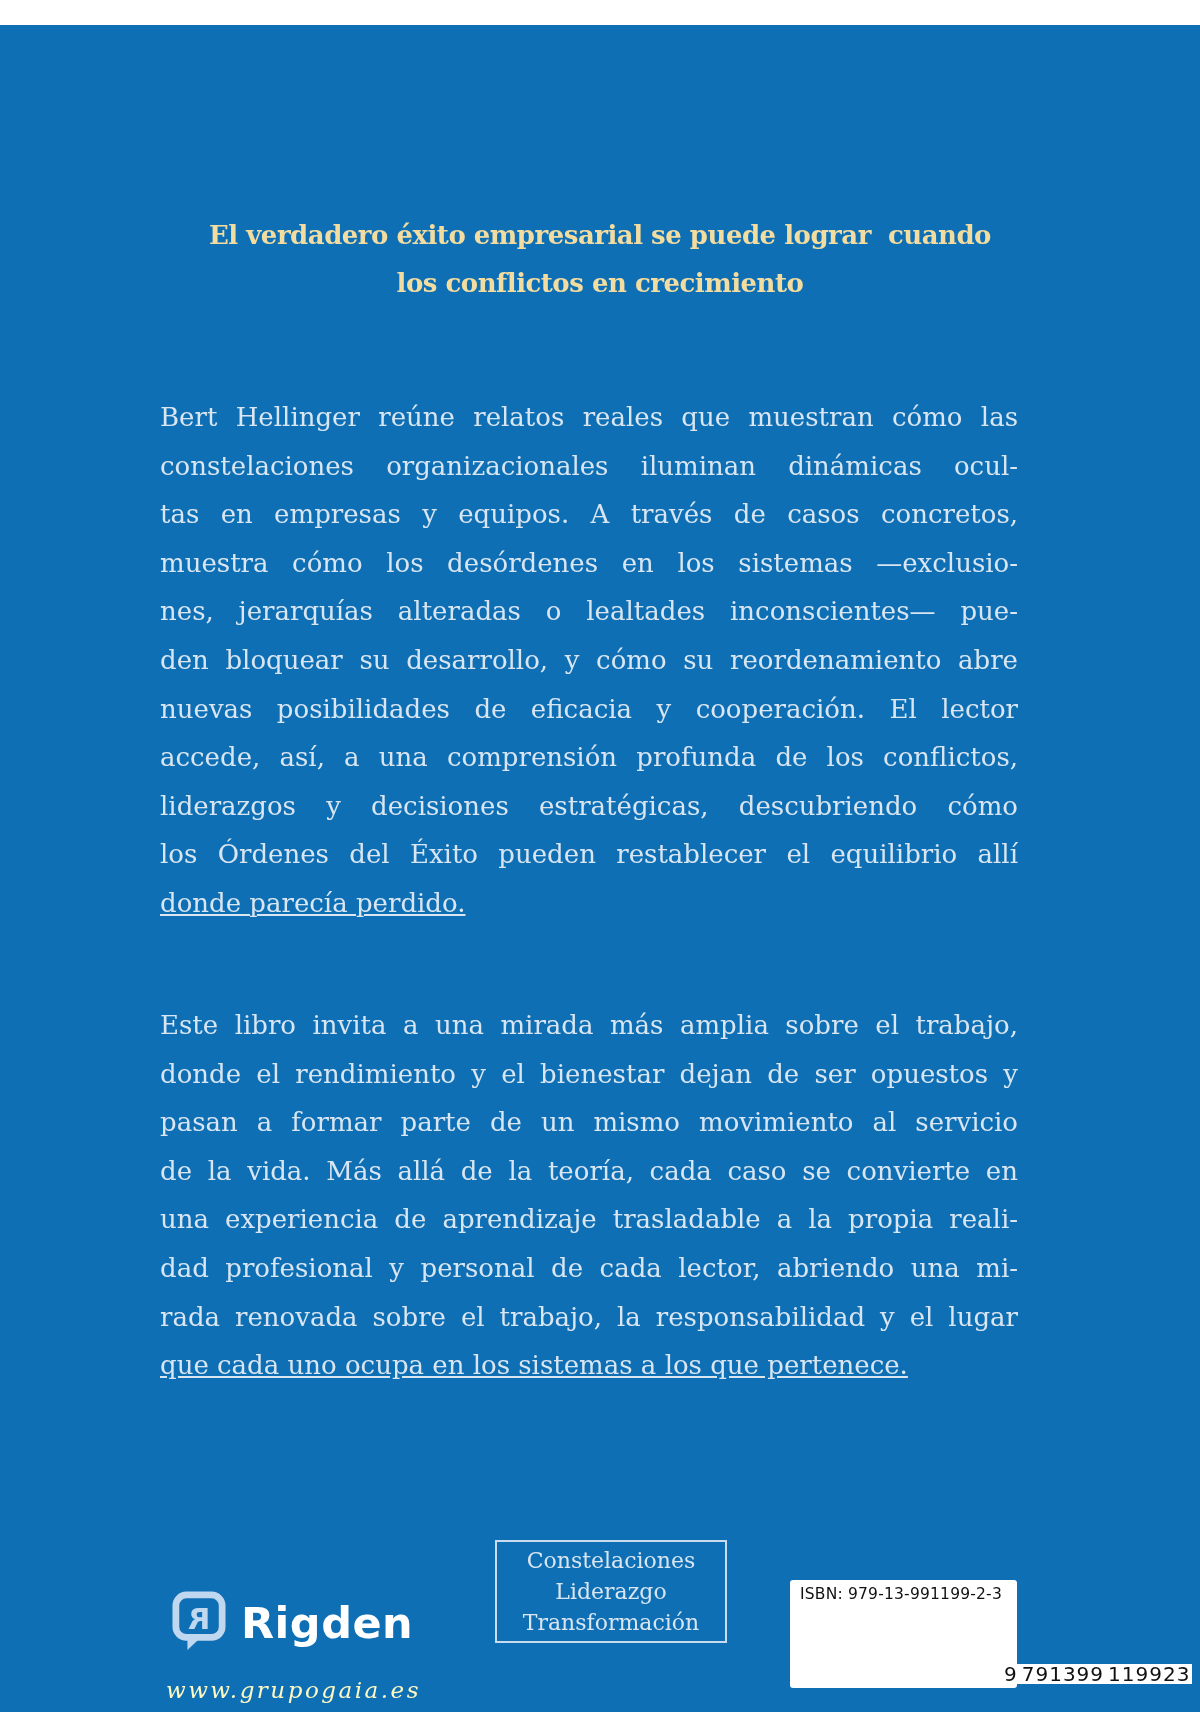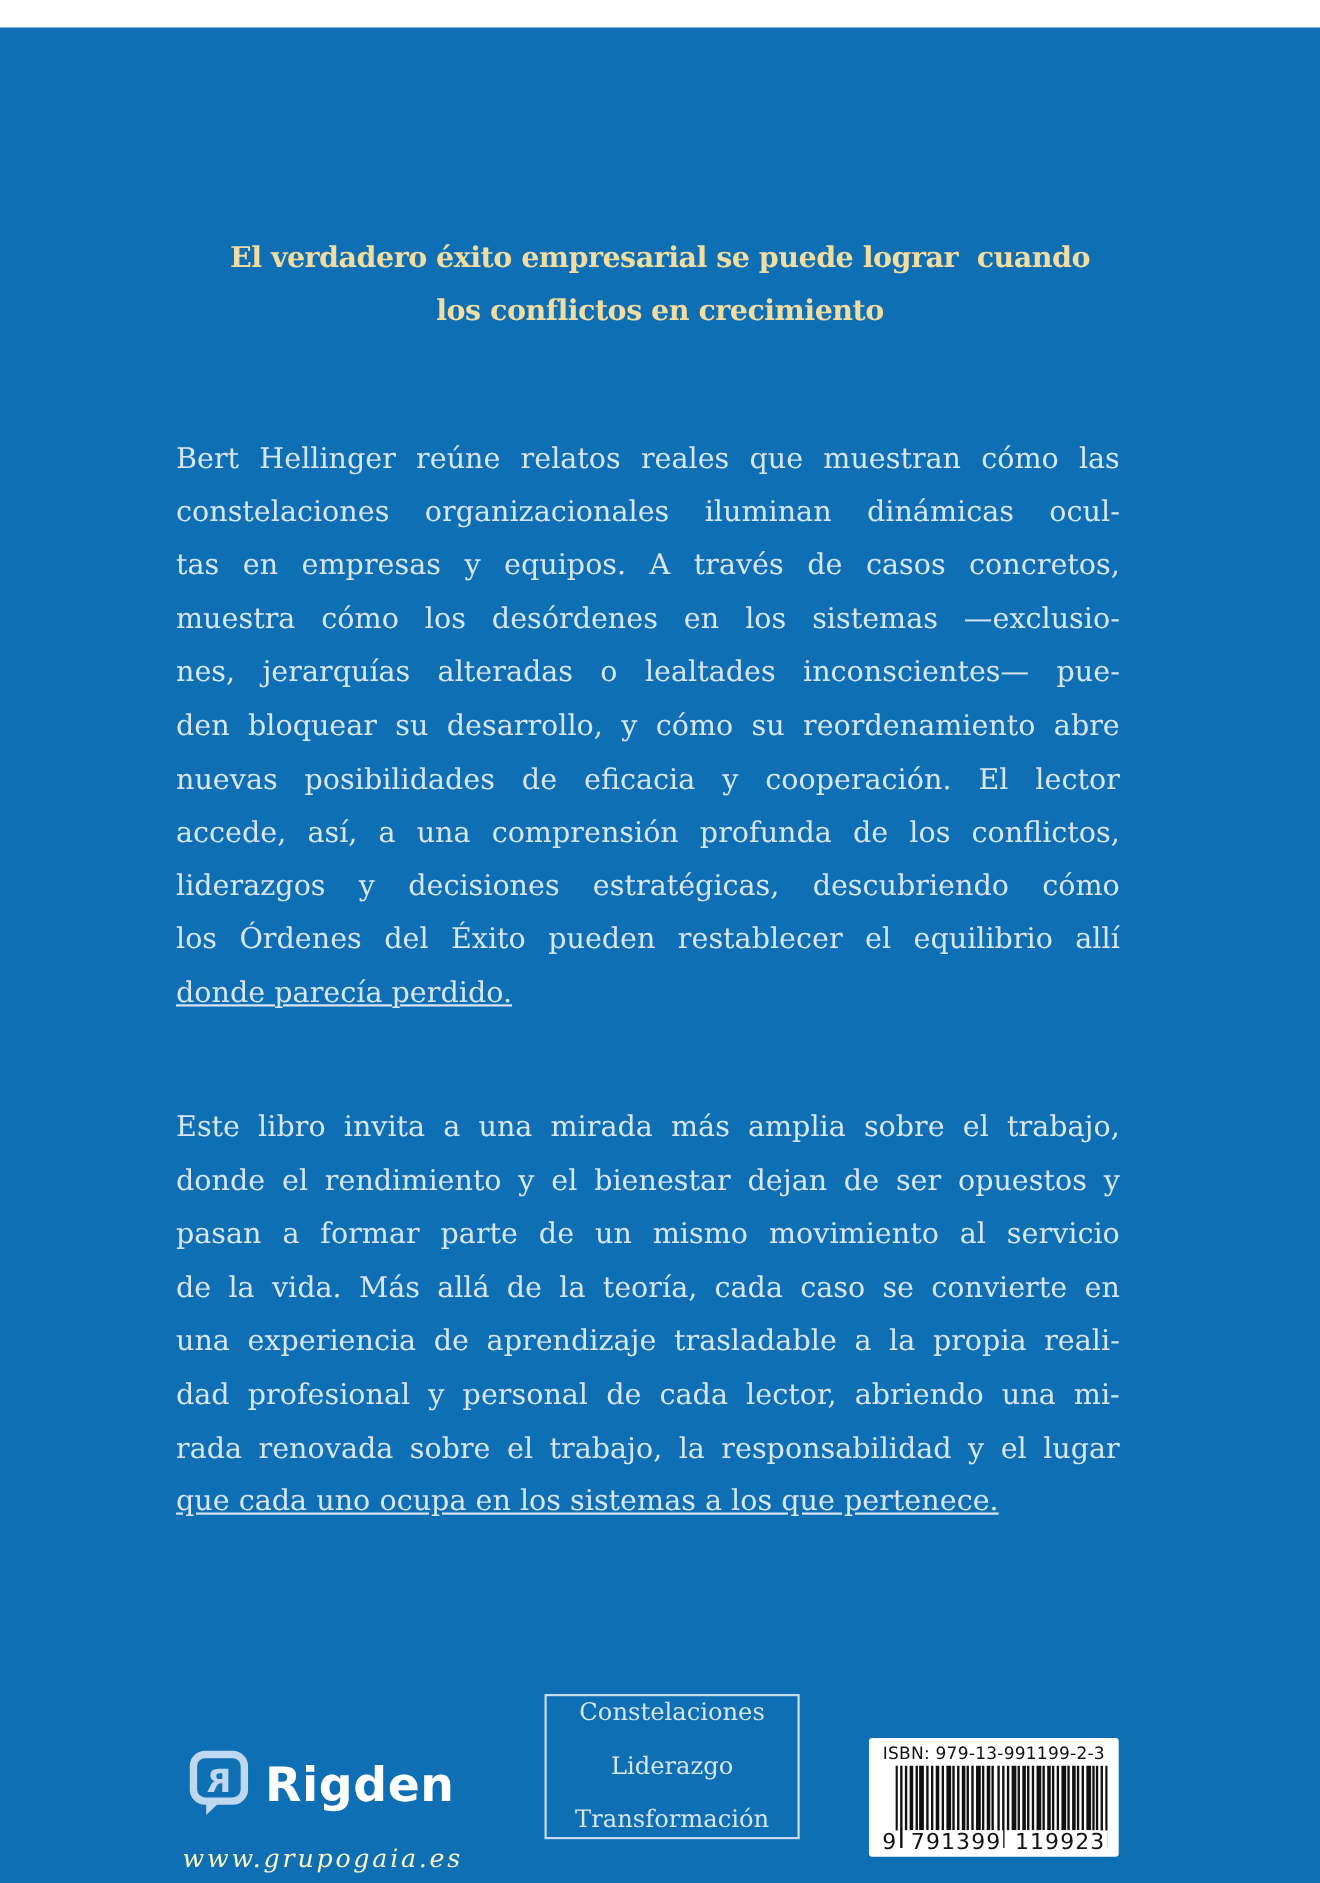--- a/index.html
+++ b/index.html
@@ -32,34 +32,34 @@
   .logo-text{
     font-family:"DejaVu Sans",sans-serif;font-weight:bold;
     font-size:43px;color:#ffffff;letter-spacing:0.5px;line-height:1;
   }
   .website{
     position:absolute;left:166px;top:1652px;width:268px;text-align:left;
     font-style:italic;font-size:23px;letter-spacing:2.5px;color:#fef9c3;
   }
   
   .category-box{
-    position:absolute;left:495px;top:1515px;width:232px;height:132px;
+    position:absolute;left:495px;top:1515px;width:232px;height:103px;
     border:2px solid #C9DCEF;box-sizing:border-box;
-    display:flex;flex-direction:column;justify-content:space-between;
+    display:flex;flex-direction:column;justify-content:center;
     text-align:center;color:#D9E6F2;font-size:22px;line-height:31px;
   }
   .thema{
     position:absolute;left:495px;top:1708px;width:232px;text-align:center;
     color:#bef264;font-weight:bold;font-size:26px;letter-spacing:0.5px;
   }
   
   .barcode{
     position:absolute;left:790px;top:1555px;width:227px;height:108px;
     background:#FFFFFF;border-radius:3px;box-sizing:border-box;
-    padding:5px 10px 6px 10px;display:flex;flex-direction:column;justify-content:space-between;
+    padding:5px 10px 6px 10px;display:flex;flex-direction:row;justify-content:space-between;
   }
   .isbn{
     font-family:"DejaVu Sans",sans-serif;font-size:15.5px;color:#111;
     text-align:center;white-space:nowrap;letter-spacing:0.2px;
   }
   .bars-wrap{position:relative;flex:1;margin-top:2px;}
   .bars-svg{position:absolute;left:14px;right:0;top:0;width:calc(100% - 14px);height:100%;}
   .digits{
     position:absolute;left:0;right:0;bottom:-2px;
     display:flex;justify-content:space-between;

